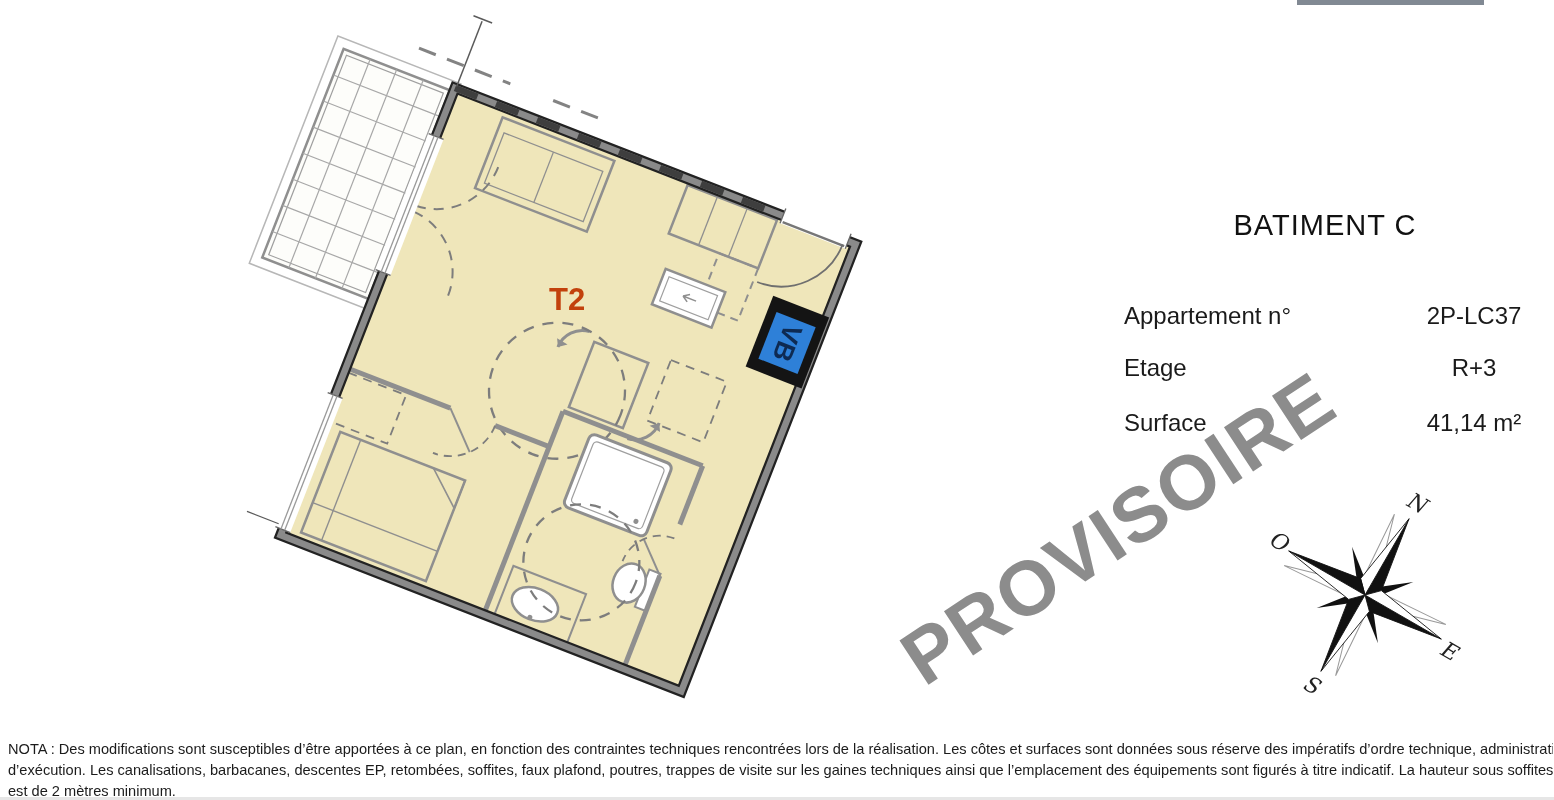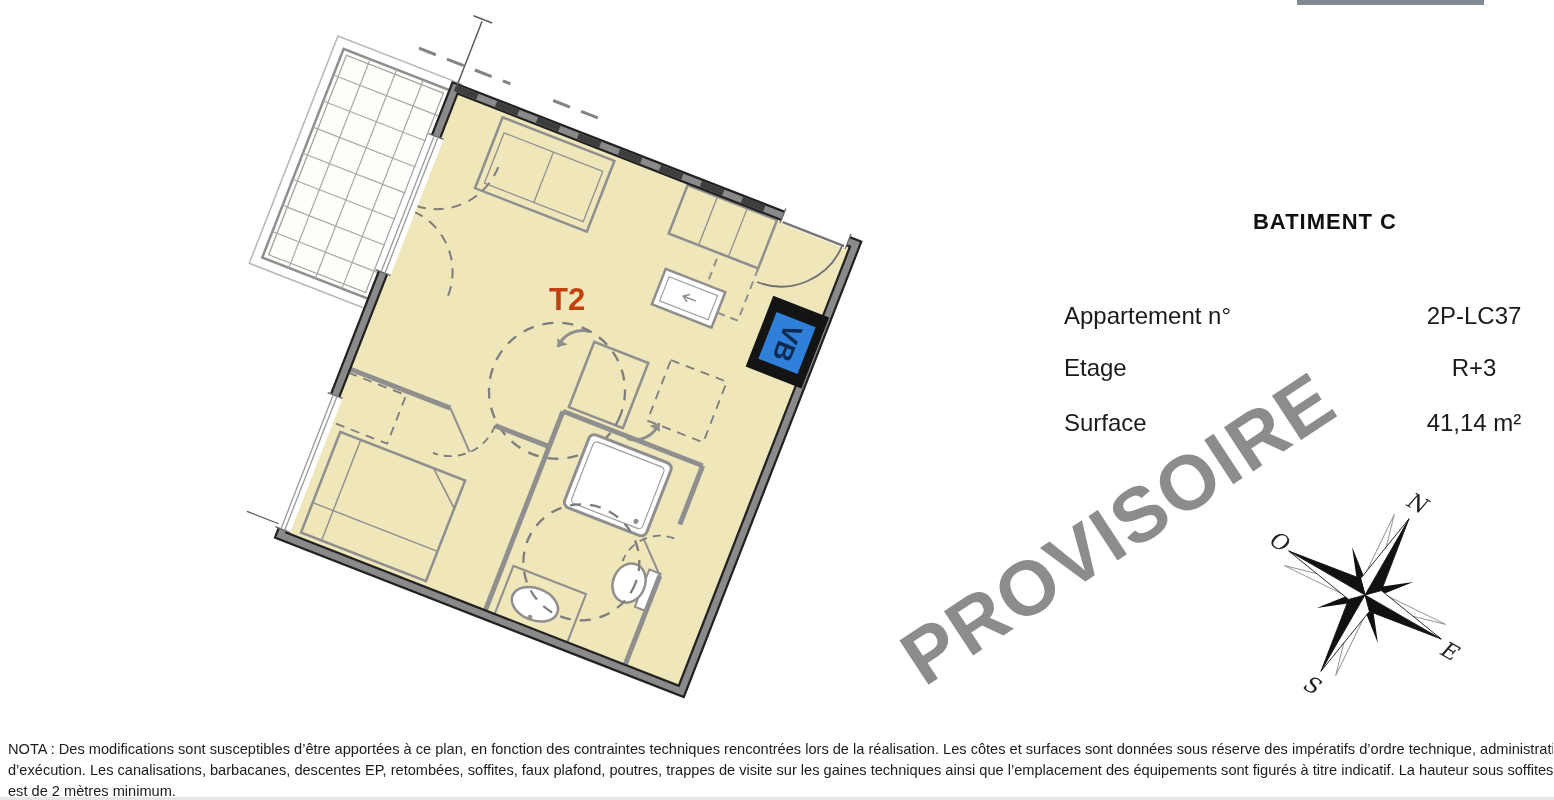--- a/index.html
+++ b/index.html
@@ -2,22 +2,22 @@
 <html><head>
 <meta charset="utf-8">
 <style>
   html,body{margin:0;padding:0;background:#ffffff;}
   #page{position:relative;width:1554px;height:800px;background:#ffffff;overflow:hidden;
         font-family:"Liberation Sans",sans-serif;color:#1b1b1b;}
   #plan-svg{position:absolute;left:0;top:0;}
   .t2-label{position:absolute;left:549px;top:282px;font-size:31px;font-weight:700;color:#c2410c;}
   .top-bar{position:absolute;left:1297px;top:0;width:187px;height:5px;background:#6b7480;opacity:.85;}
   .info-title{position:absolute;left:1140px;top:209px;width:370px;text-align:center;
-              font-size:22px;font-weight:700;letter-spacing:1px;color:#111;}
-  .info-row-label{position:absolute;left:1064px;font-size:24px;color:#1a1a1a;}
+              font-size:29px;font-weight:400;letter-spacing:1px;color:#111;}
+  .info-row-label{position:absolute;left:1124px;font-size:24px;color:#1a1a1a;}
   .info-row-value{position:absolute;left:1374px;width:200px;text-align:center;font-size:24px;color:#1a1a1a;}
   .watermark{position:absolute;left:774px;top:482px;width:700px;height:110px;
              font-size:77px;font-weight:700;letter-spacing:2px;color:#8c8c8c;
              transform:rotate(-33.3deg);transform-origin:50% 50%;text-align:center;white-space:nowrap;}
   .nota{position:absolute;left:8px;top:739px;width:1545px;font-size:14.6px;line-height:21px;
         color:#1b1b1b;}
   .nota .line{white-space:nowrap;overflow:hidden;}
   .nota .nota-word{}
   .bottom-edge{position:absolute;left:0;top:797px;width:1554px;height:3px;background:#e6e6e6;}
 </style>

